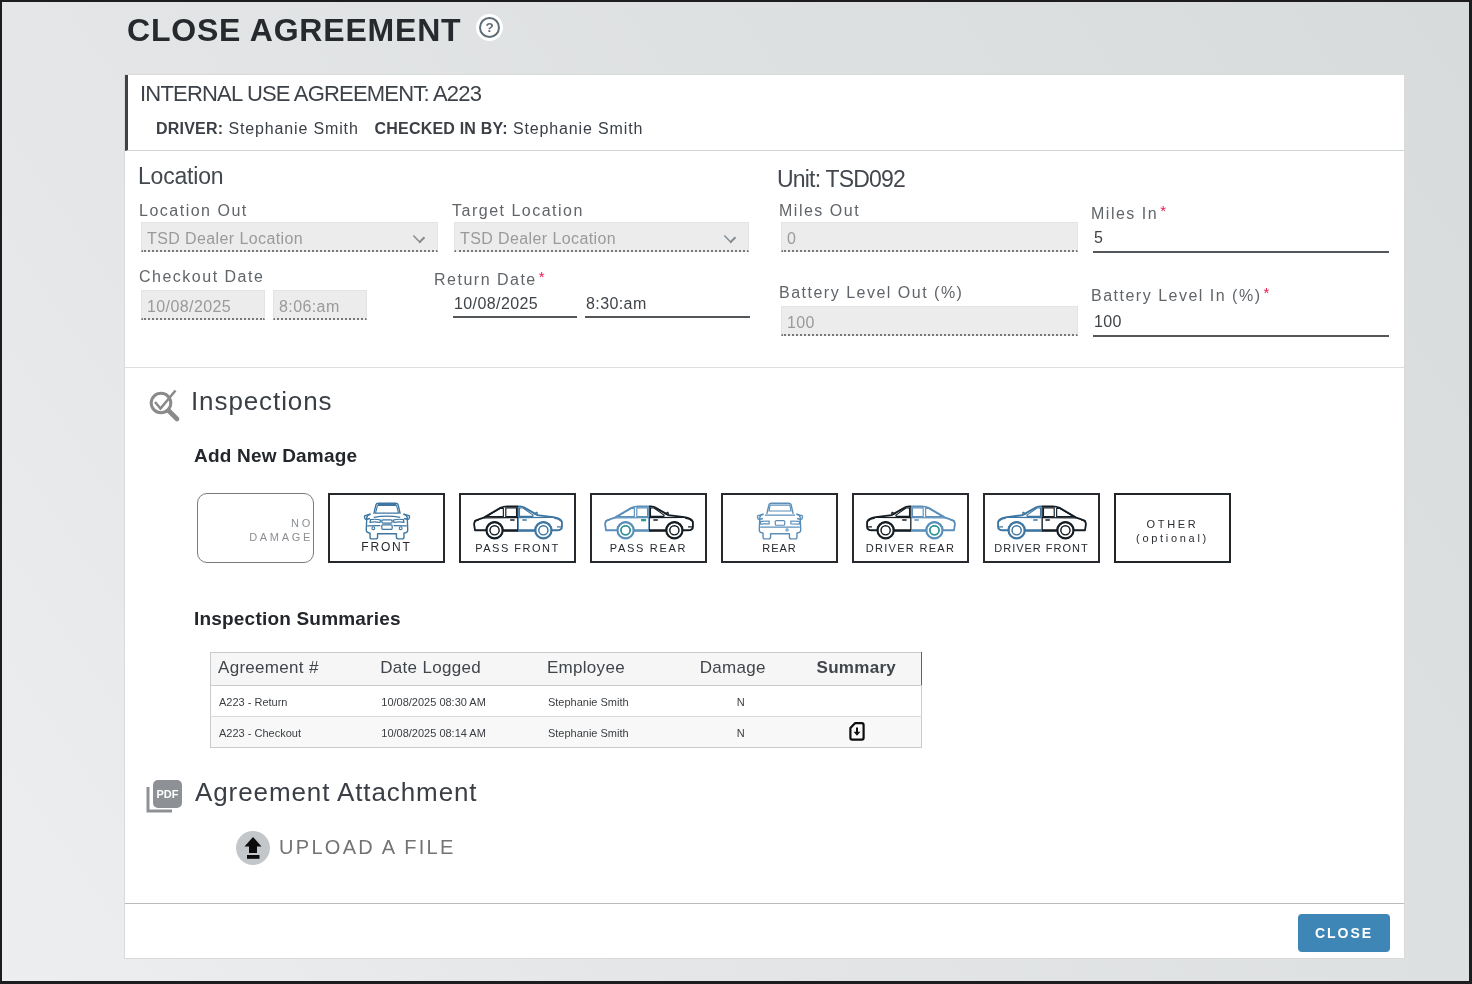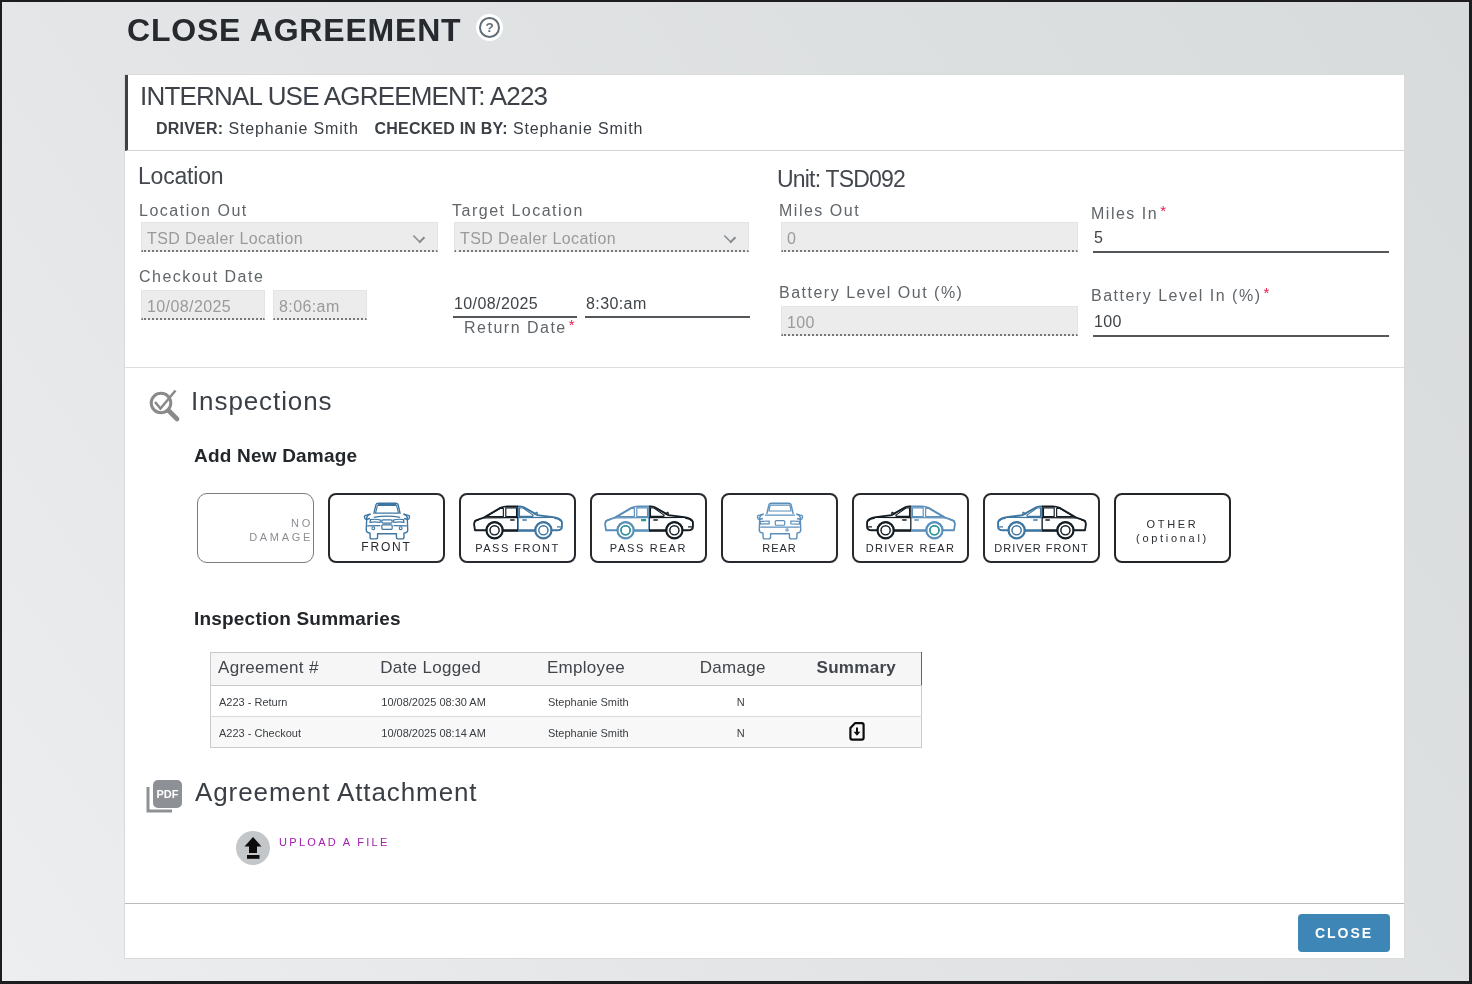--- a/index.html
+++ b/index.html
@@ -9,55 +9,55 @@
     background:linear-gradient(55deg,#eceeef 0%,#e3e5e6 35%,#d8dbdc 100%);
     position:relative;
   }
   .frame { position:absolute; inset:0; border:2px solid #1d1d1d; border-right-width:3px; border-bottom-width:3px; pointer-events:none; z-index:50; }
   .title { position:absolute; left:127px; top:12px; font-size:32px; font-weight:bold; letter-spacing:0.8px; color:#26292e; }
   .qicon { position:absolute; left:479px; top:17px; width:21px; height:21px; border-radius:50%; background:#fff; border:2px solid #5f6d77; color:#5f6d77; font-size:13.5px; font-weight:bold; text-align:center; line-height:17px; box-shadow:0 0 0 3px #fff; }
   .card { position:absolute; left:124px; top:74px; width:1281px; height:885px; background:#fff; border:1px solid #d9dbdb; }
 
   
   .hdr { position:absolute; left:0; top:0; width:100%; height:76px; border-left:3px solid #414141; border-bottom:1px solid #d2d4d4; }
-  .hdr h2 { position:absolute; left:12px; top:6px; font-size:26px; font-weight:400; color:#3d4249; letter-spacing:-0.8px; }
+  .hdr h2 { position:absolute; left:12px; top:6px; font-size:22px; font-weight:400; color:#3d4249; letter-spacing:-0.8px; }
   .hdr .drv { position:absolute; left:28px; top:45px; font-size:16px; color:#3b4046; letter-spacing:0.85px; }
   .hdr .drv b { letter-spacing:0.2px; }
 
   
   .sechead { position:absolute; font-size:23px; font-weight:400; color:#43484e; letter-spacing:-0.2px; }
   .lbl { position:absolute; font-size:16px; color:#60656a; letter-spacing:1.5px; }
   .req { color:#e8174b; font-size:15px; vertical-align:3px; margin-left:2px; }
   .dis { position:absolute; height:30px; background:#ececec; border:1px solid #e4e4e4; border-bottom:2px dotted #777; color:#9a9a9a; font-size:16px; padding:7px 6px 0 5px; letter-spacing:0.4px; }
   .dis .chev { position:absolute; right:13px; top:9px; width:10px; height:10px; border-right:2px solid #848c92; border-bottom:2px solid #848c92; transform:rotate(45deg) scale(1,0.75); }
   .act { position:absolute; height:31px; background:#fff; border-bottom:2px solid #54575a; color:#3f4449; font-size:16px; padding:7px 2px 0 1px; letter-spacing:0.4px; }
   .hline { position:absolute; left:0; width:100%; height:1px; background:#dedede; }
 
   
   .h26 { position:absolute; font-size:26px; font-weight:400; color:#3a3f46; letter-spacing:0.9px; }
   .bold18 { position:absolute; font-size:19px; font-weight:bold; color:#23272b; letter-spacing:0.2px; }
-  .dmgbtn { position:absolute; width:117px; height:70px; border-radius:8px; background:#fff; border:2px solid #26292d; top:418px; }
+  .dmgbtn { position:absolute; width:117px; height:70px; border-radius:0; background:#fff; border:2px solid #26292d; top:418px; }
   .dmgbtn .cap { position:absolute; bottom:7px; width:100%; text-align:center; font-size:11.5px; color:#26292d; letter-spacing:1px; font-weight:500; }
   .dmgbtn svg { position:absolute; left:50%; transform:translateX(-50%); top:6px; }
   .nodmg { border:1px solid #797b7d; color:#8b8f93; font-size:11px; letter-spacing:2.7px; text-align:right; padding-top:22px; line-height:14px; border-radius:10px; }
   .other { border:2px solid #222527; color:#2a2d31; font-size:11px; letter-spacing:2.7px; text-align:center; padding-top:22px; line-height:14px; }
 
   
   table.sum { position:absolute; left:85px; top:577px; width:712px; border-collapse:collapse; background:#fff; }
   table.sum th { background:#f6f6f6; font-size:17px; font-weight:400; color:#41464c; text-align:left; padding:5px 0 7px 7px; border:1px solid #c8cacb; border-left:none; border-right:none; letter-spacing:0.3px; }
   table.sum th:first-child { border-left:1px solid #c8cacb; }
   table.sum th:last-child { border-right:1px solid #c2410c;font-weight:bold; }
   table.sum td { font-size:11px; color:#3a3e42; padding:10px 0 8px 8px; border-bottom:1px solid #d9dbdb; letter-spacing:0px; vertical-align:middle; }
   table.sum td:first-child { border-left:1px solid #c8cacb; }
   table.sum td:last-child { border-right:1px solid #c8cacb; }
   table.sum tr:last-child td { border-bottom:1px solid #c8cacb; }
 
   
   .upl-circle { position:absolute; left:111px; top:756px; width:34px; height:34px; border-radius:50%; background:#c3c7ca; }
-  .upl-text { position:absolute; left:154px; top:761px; font-size:11px; color:#a21caf; letter-spacing:2.3px; font-weight:500; }
+  .upl-text { position:absolute; left:154px; top:761px; font-size:20px; color:#737373; letter-spacing:2.3px; font-weight:500; }
   .closebtn { position:absolute; left:1173px; top:839px; width:92px; height:38px; background:#3d86b6; border-radius:4px; color:#fff; font-size:14px; font-weight:bold; letter-spacing:2px; text-align:center; line-height:38px; }
 </style>
 </head>
 <body>
   <svg width="0" height="0" style="position:absolute">
     <defs>
       <g id="sedan" fill="none" stroke="currentColor">
         <path stroke-width="1.9" stroke-linejoin="round" d="M4,30 L3,24 Q3,20 7,19 L13,17 L30,7 Q33,5.5 37,5.5 L50,5.5 Q53,5.5 55,7 L68,14.5 L84,16.5 Q92,17.5 93,21.5 L93,26 Q93,30 88,30 L82.3,30 A8.3,8.3 0 0,0 65.7,30 L32.3,30 A8.3,8.3 0 0,0 15.7,30 Z"></path>
         <path stroke-width="1.2" d="M13,17.2 L84,16.8"></path>
         <path stroke-width="1.2" stroke-linejoin="round" d="M15.5,16 L29.8,7.5 L33,7.5 L33,16 Z"></path>
@@ -123,21 +123,21 @@
 
     <div class="sechead" style="left:13px; top:88px;">Location</div>
     <div class="lbl" style="left:14px; top:127px;">Location Out</div>
     <div class="dis" style="left:16px; top:147px; width:297px;">TSD Dealer Location<span class="chev"></span></div>
     <div class="lbl" style="left:327px; top:127px;">Target Location</div>
     <div class="dis" style="left:329px; top:147px; width:295px;">TSD Dealer Location<span class="chev"></span></div>
 
     <div class="lbl" style="left:14px; top:193px;">Checkout Date</div>
     <div class="dis" style="left:16px; top:215px; width:124px;">10/08/2025</div>
     <div class="dis" style="left:148px; top:215px; width:94px;">8:06:am</div>
-    <div class="lbl" style="left:339px; top:193px;margin-top:48px;">Return Date<span class="req">*</span></div>
+    <div class="lbl" style="left:309px; top:193px;">Return Date<span class="req">*</span></div>
     <div class="act" style="left:328px; top:213px; width:124px; height:30px;">10/08/2025</div>
     <div class="act" style="left:460px; top:213px; width:165px; height:30px;">8:30:am</div>
 
     <div class="sechead" style="left:652px; top:91px; letter-spacing:-0.8px;">Unit: TSD092</div>
     <div class="lbl" style="left:654px; top:127px;">Miles Out</div>
     <div class="dis" style="left:656px; top:147px; width:297px;">0</div>
     <div class="lbl" style="left:966px; top:127px;">Miles In<span class="req">*</span></div>
     <div class="act" style="left:968px; top:147px; width:296px;">5</div>
 
     <div class="lbl" style="left:654px; top:209px;">Battery Level Out (%)</div>

